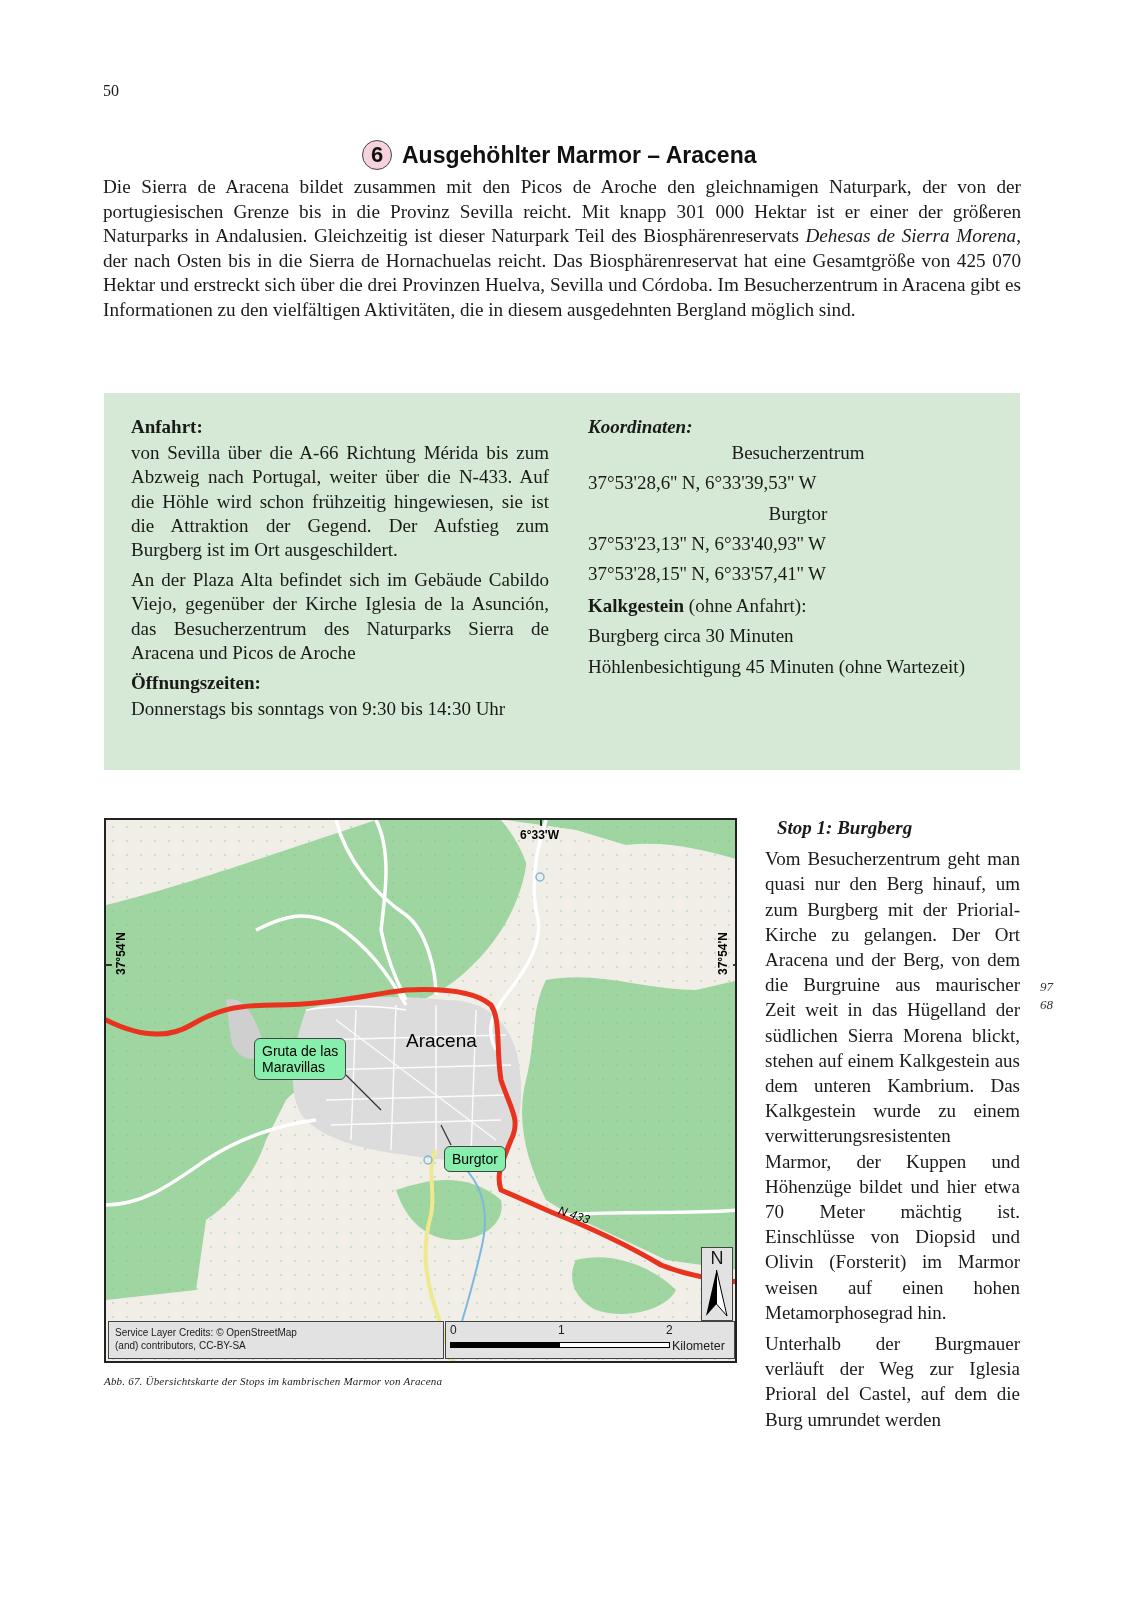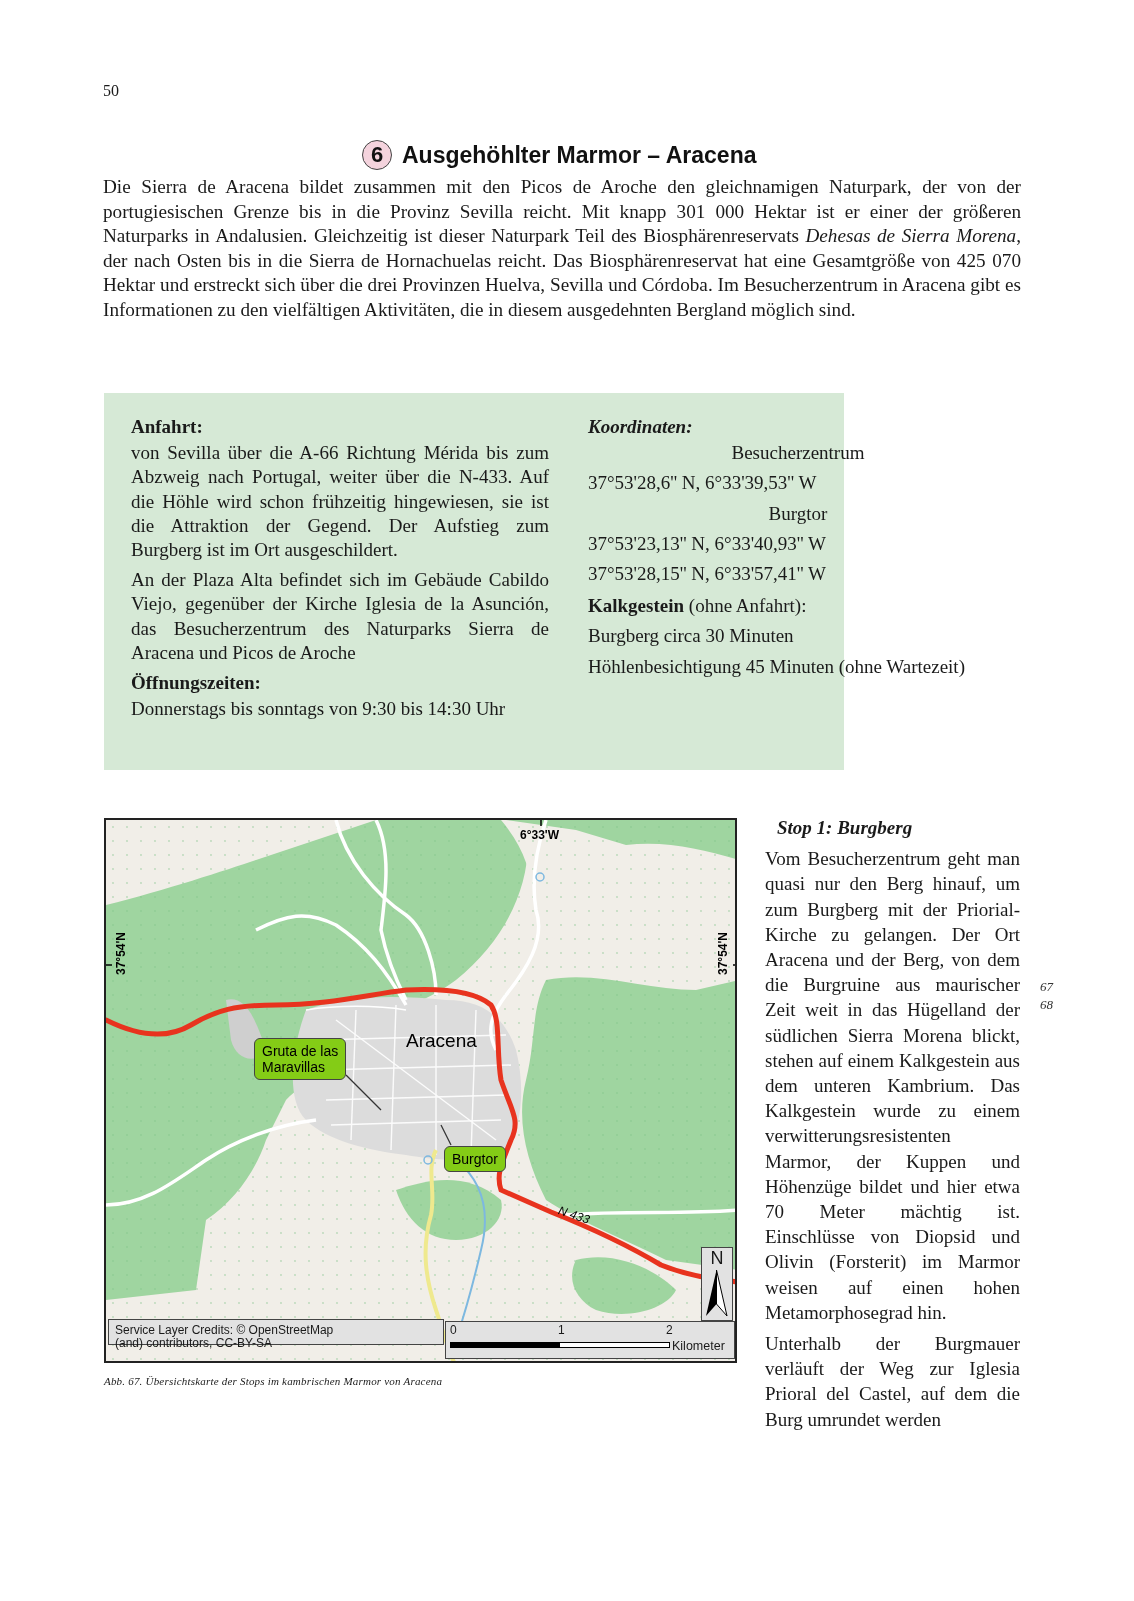--- a/index.html
+++ b/index.html
@@ -9,44 +9,44 @@
   .chapter-title { position: absolute; left: 362px; top: 138px; height: 34px;
                    display: flex; align-items: center; gap: 10px;
                    font-family: "Liberation Sans", "DejaVu Sans", sans-serif;
                    font-weight: bold; font-size: 23px; color: #111; }
   .chapter-badge { width: 28px; height: 28px; border-radius: 50%; border: 1.5px solid #444;
                    background: #f4d3dd; display: flex; align-items: center; justify-content: center;
                    font-size: 22px; font-weight: bold; }
   .intro { position: absolute; left: 103px; top: 175px; width: 918px;
            font-size: 19.2px; line-height: 24.5px; text-align: justify; }
   .intro p { margin: 0; }
-  .infobox { position: absolute; left: 104px; top: 393px; width: 740px; height: 377px;
+  .infobox { position: absolute; left: 104px; top: 393px; width: 916px; height: 377px;
              background: #d6e9d6; }
   .info-col { position: absolute; top: 22px; font-size: 19px; line-height: 24.2px; }
   .info-left { left: 27px; width: 418px; text-align: justify; }
   .info-right { left: 472px; width: 420px; margin-left: 12px; }
   .info-col h4 { margin: 0 0 2px 0; font-size: 19px; font-weight: bold; }
   .info-col p { margin: 0 0 6px 0; }
   .info-col .it { font-style: italic; }
   .coord-name { margin: 0; text-align: center; }
   .coord-val { margin: 0 0 5px 10px; }
   .map { position: absolute; left: 104px; top: 818px; width: 633px; height: 545px;
          border: 2.5px solid #222; box-sizing: border-box; overflow: hidden; background: #f1eee8; }
   .map svg { position: absolute; left: 0; top: 0; }
   .map-label { position: absolute; font-family: "Liberation Sans", "DejaVu Sans", sans-serif; }
-  .callout { position: absolute; background: #84cc16; border: 1.5px solid #444; border-radius: 6px;
+  .callout { position: absolute; background: #86efac; border: 1.5px solid #444; border-radius: 6px;
              font-family: "Liberation Sans", "DejaVu Sans", sans-serif; font-size: 14px;
              line-height: 16px; padding: 4px 7px; color: #000; }
   .town-label { font-size: 19px; color: #000; }
   .coord-tick { font-size: 12px; font-weight: bold; color: #000; }
   .vert { writing-mode: vertical-rl; transform: rotate(180deg); }
   .road-label { font-size: 12px; font-style: italic; color: #000; transform: rotate(18deg); }
-  .credits { position: absolute; left: 2px; bottom: 16px; width: 336px; height: 26px;
+  .credits { position: absolute; left: 2px; bottom: 2px; width: 336px; height: 38px;
              background: #e2e2e2; border: 1.5px solid #444; box-sizing: border-box;
-             font-family: "Liberation Sans", "DejaVu Sans", sans-serif; font-size: 12px;
+             font-family: "Liberation Sans", "DejaVu Sans", sans-serif; font-size: 10px;
              line-height: 13px; padding: 4px 6px; }
   .scalebar { position: absolute; left: 339px; bottom: 2px; width: 290px; height: 38px;
               background: #e2e2e2; border: 1.5px solid #444; box-sizing: border-box;
               font-family: "Liberation Sans", "DejaVu Sans", sans-serif; font-size: 12px; }
   .scale-tick { position: absolute; top: 1px; }
   .scale-bar-line { position: absolute; left: 4px; top: 20px; width: 220px; height: 6px;
                     border: 1.5px solid #000; box-sizing: border-box; background: #fff; }
   .scale-bar-fill { position: absolute; left: 0; top: 0; width: 50%; height: 100%; background: #000; }
   .scale-unit { position: absolute; left: 226px; top: 17px; font-size: 12.5px; }
   .north { position: absolute; right: 2px; bottom: 40px; width: 32px; height: 74px;
@@ -195,15 +195,15 @@
 
 <div class="caption">Abb. 67.  Übersichtskarte der Stops im kambrischen Marmor von Aracena</div>
 
 <div class="sidecol">
   <h5>Stop 1: Burgberg</h5>
   <p>Vom Besucherzentrum geht man quasi nur den Berg hinauf, um zum Burgberg mit der Priorial-Kirche zu gelangen. Der Ort Aracena und der Berg, von dem die Burgruine aus maurischer Zeit weit in das Hügelland der südlichen Sierra Morena blickt, stehen auf einem Kalkgestein aus dem unteren Kambrium. Das Kalkgestein wurde zu einem verwitterungsresistenten Marmor, der Kuppen und Höhenzüge bildet und hier etwa 70 Meter mächtig ist. Einschlüsse von Diopsid und Olivin (Forsterit) im Marmor weisen auf einen hohen Metamorphosegrad hin.</p>
   <p>Unterhalb der Burgmauer verläuft der Weg zur Iglesia Prioral del Castel, auf dem die Burg umrundet werden</p>
 </div>
 
 <div class="margin-refs">
-  <div>67</div>
+  <div>97</div>
   <div>68</div>
 </div>
 
 </body></html>

